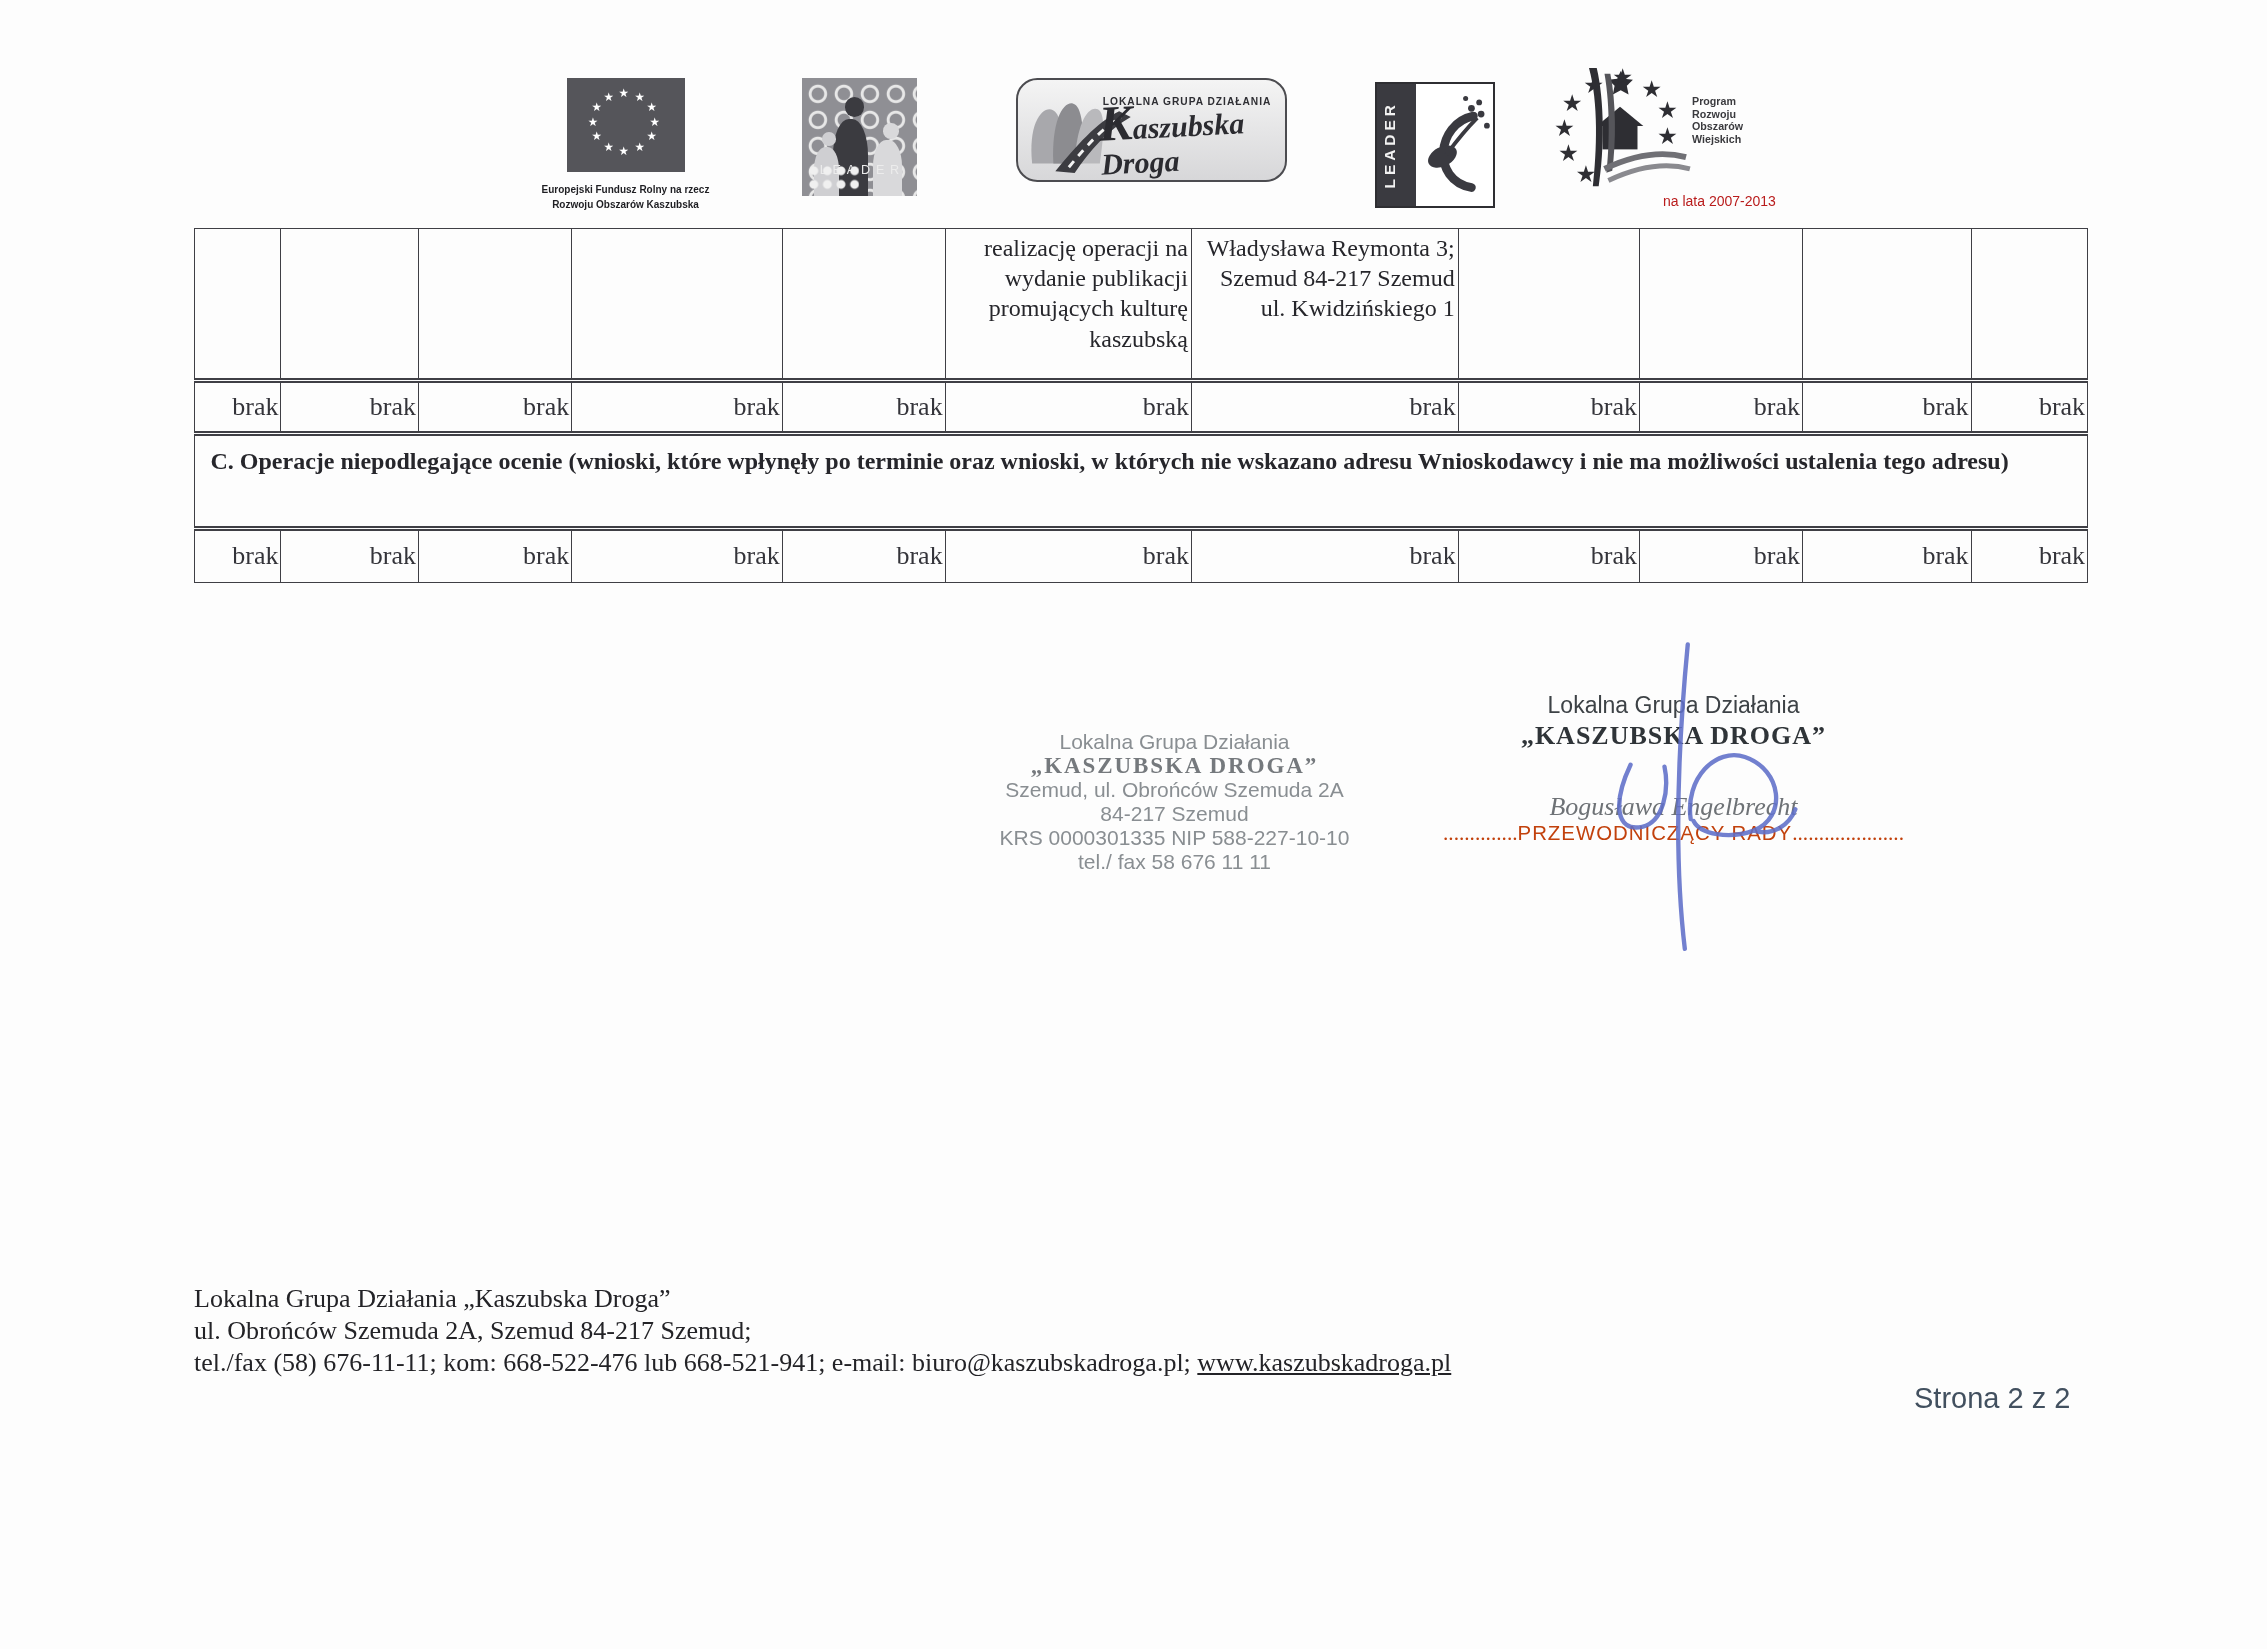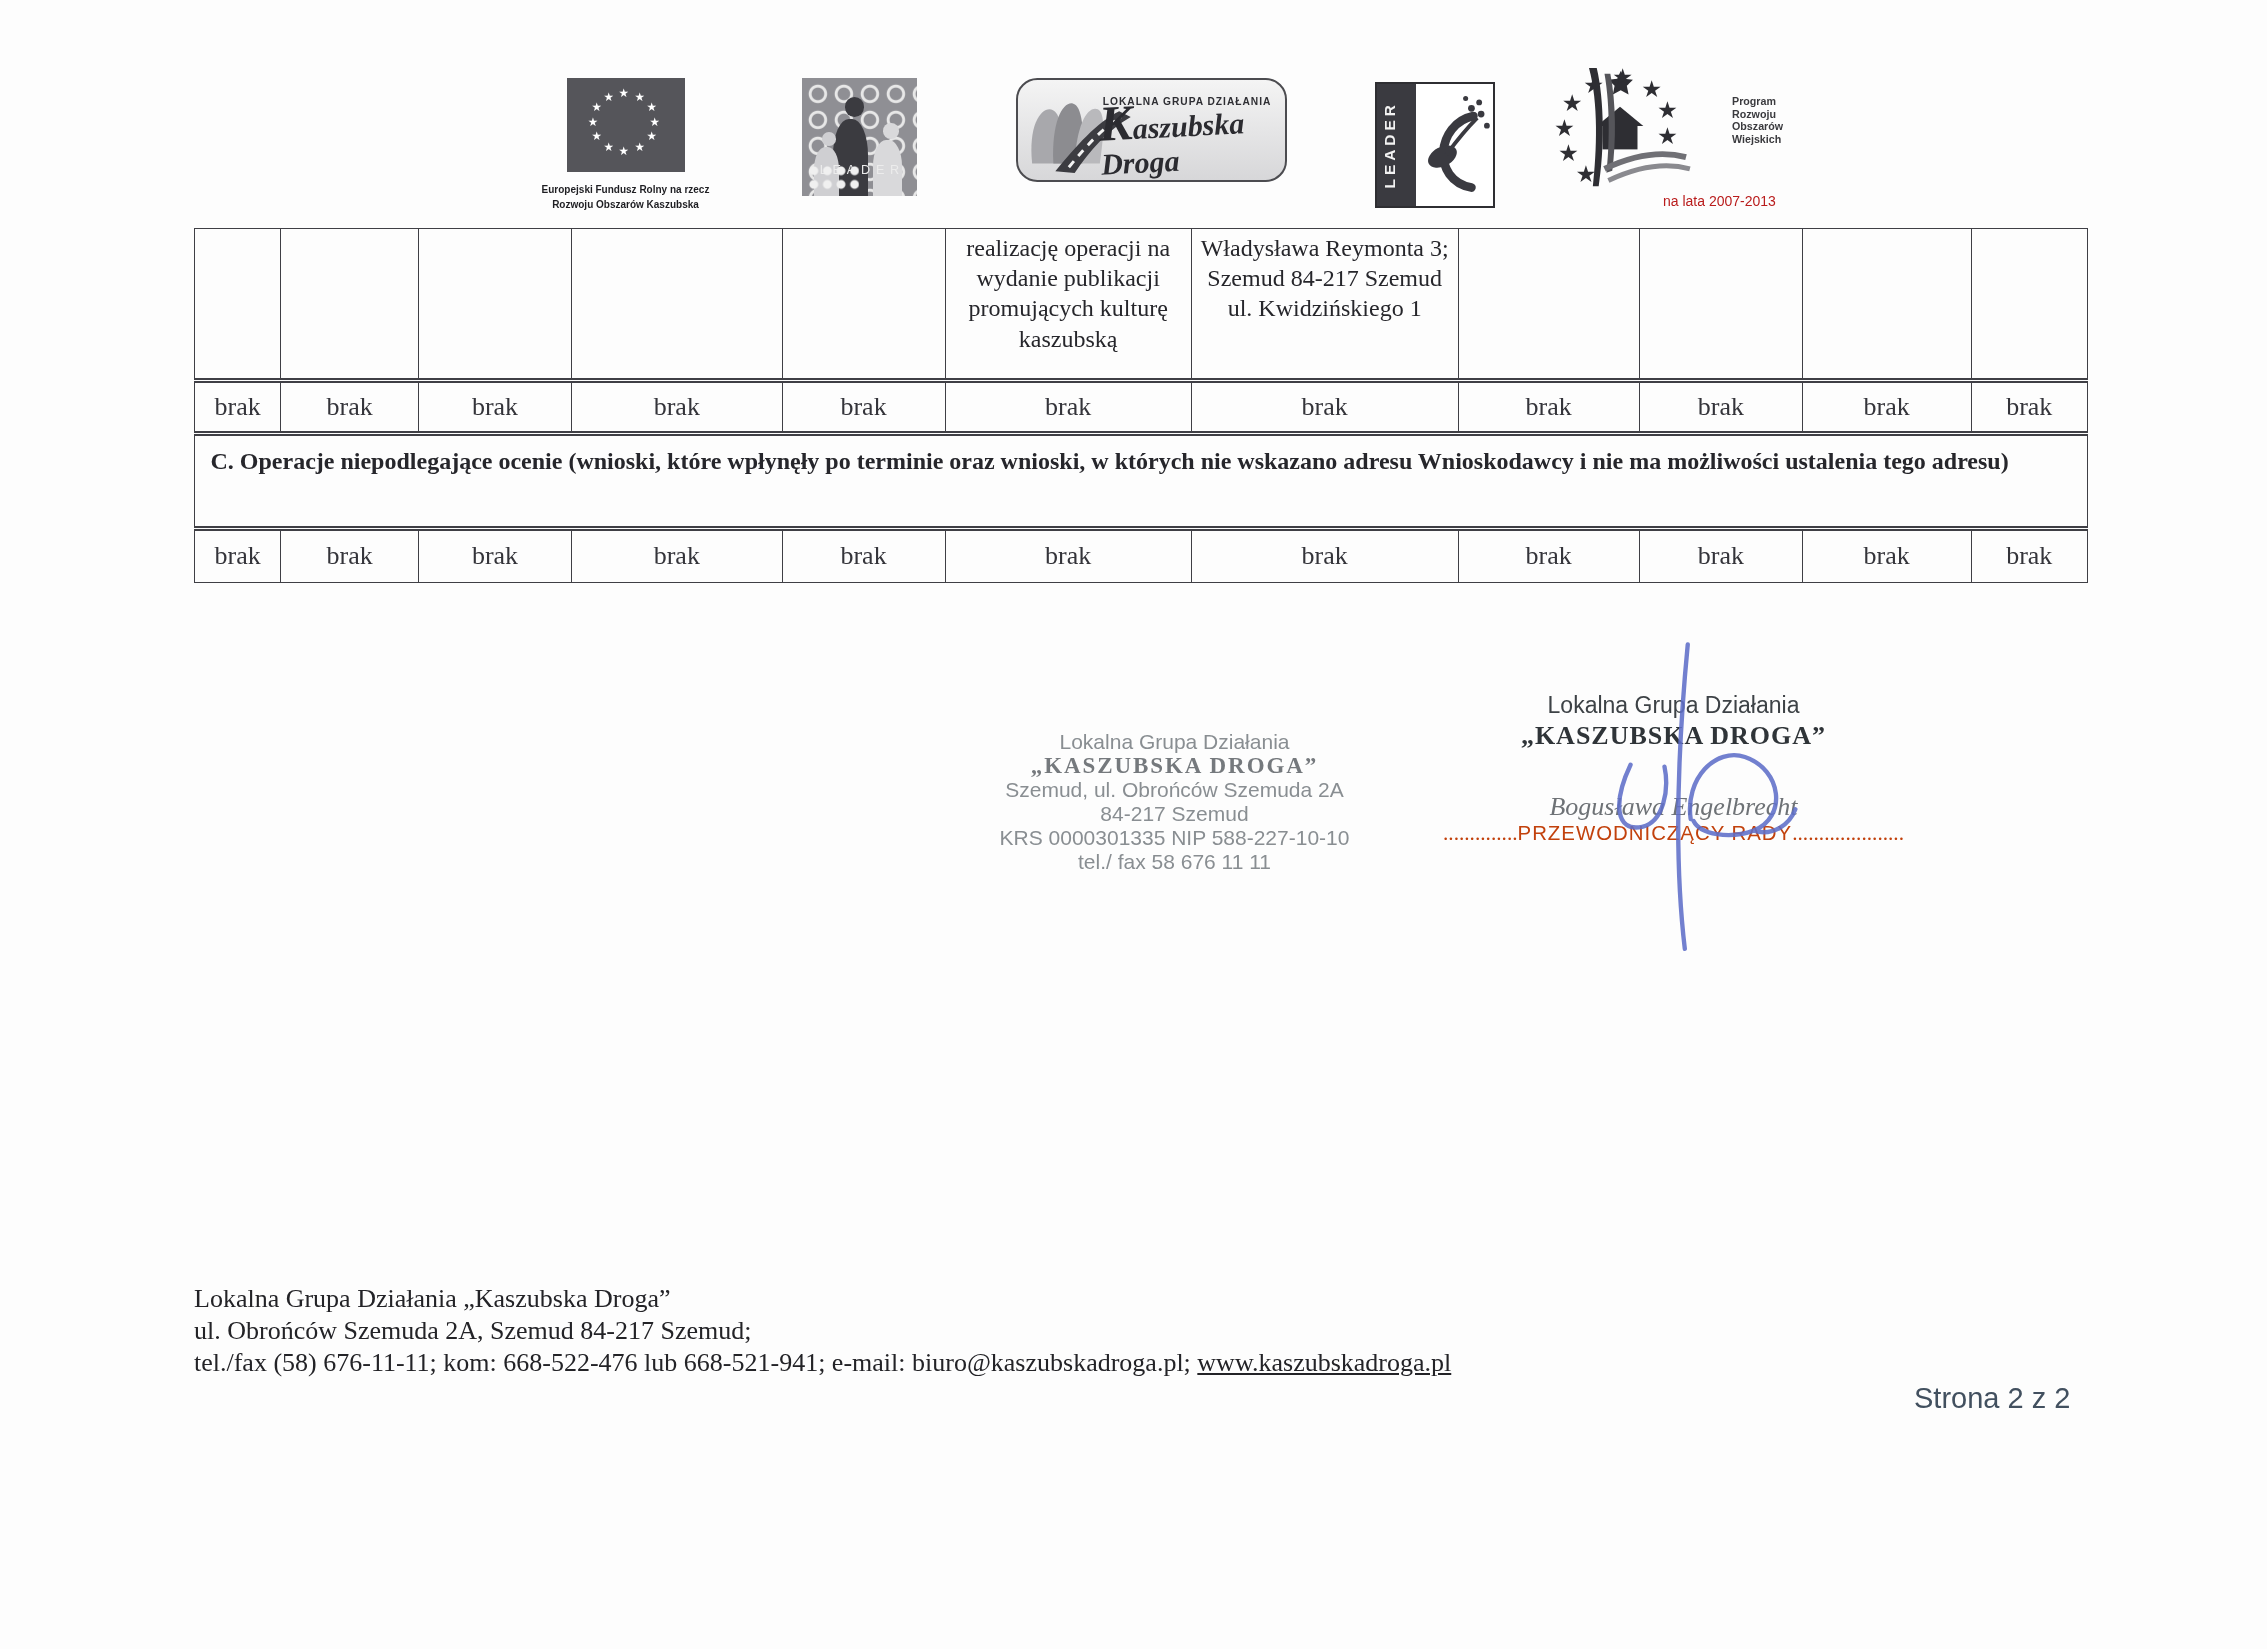--- a/index.html
+++ b/index.html
@@ -38,29 +38,29 @@
   .kd-art{position:absolute;left:7.8px;top:7.8px;}
 
   .leader2{left:1375px;top:82px;width:116px;height:122px;border:2.9px solid #2e2e32;background:#ffffff;}
   .leader2-band{position:absolute;left:0;top:0;bottom:0;width:39px;background:#3a3a40;}
   .leader2-label{position:absolute;left:3.9px;top:5.8px;bottom:5.8px;width:31px;
                  writing-mode:vertical-rl;transform:rotate(180deg);text-align:center;
                  font-family:"Liberation Sans",sans-serif;font-weight:bold;font-size:15.5px;
                  letter-spacing:3.9px;color:#f2f2f2;}
   .prow{left:1548px;top:64px;width:243px;height:131px;}
   .prow-caption{position:absolute;left:144px;top:31px;font-family:"Liberation Sans",sans-serif;
-                font-weight:bold;font-size:10.7px;line-height:12.6px;color:#3a3a3e;margin-left:40px;}
+                font-weight:bold;font-size:10.7px;line-height:12.6px;color:#3a3a3e;}
   .prow-years{position:absolute;left:115px;top:93px;font-family:Liberation Sans, sans-serif;
               font-size:14px;color:#b91c1c;margin-top:36px;}
 
   
   .doc-table{position:absolute;left:194px;top:228px;width:1894px;border-collapse:collapse;
              table-layout:fixed;}
   .doc-table td{border:1.9px solid #3f3f45;vertical-align:top;overflow:hidden;
-                font-size:24px;line-height:1.26;text-align:center;padding:3.9px 2.9px;}
+                font-size:24px;line-height:1.26;text-align:right;padding:3.9px 2.9px;}
   .doc-table tr.sep td{border-top:5.8px double #3f3f45;}
   .section-head{font-weight:bold;font-size:27px;vertical-align:middle;}
   .section-head.left{text-align:left;padding:7.8px 15.5px 13.6px;line-height:1.42;}
   td.brak-cell{font-size:26px;color:#34343a;vertical-align:middle;padding:7.8px 1.9px;}
 
   
   .stamp-left{position:absolute;left:990px;top:730px;width:369px;text-align:center;
               font-family:"Liberation Sans",sans-serif;color:#898e92;font-size:21px;line-height:24px;}
   .stamp-left .org-name{font-family:"Liberation Serif",serif;font-weight:bold;font-size:23px;
                         letter-spacing:1.9px;color:#75797d;}

